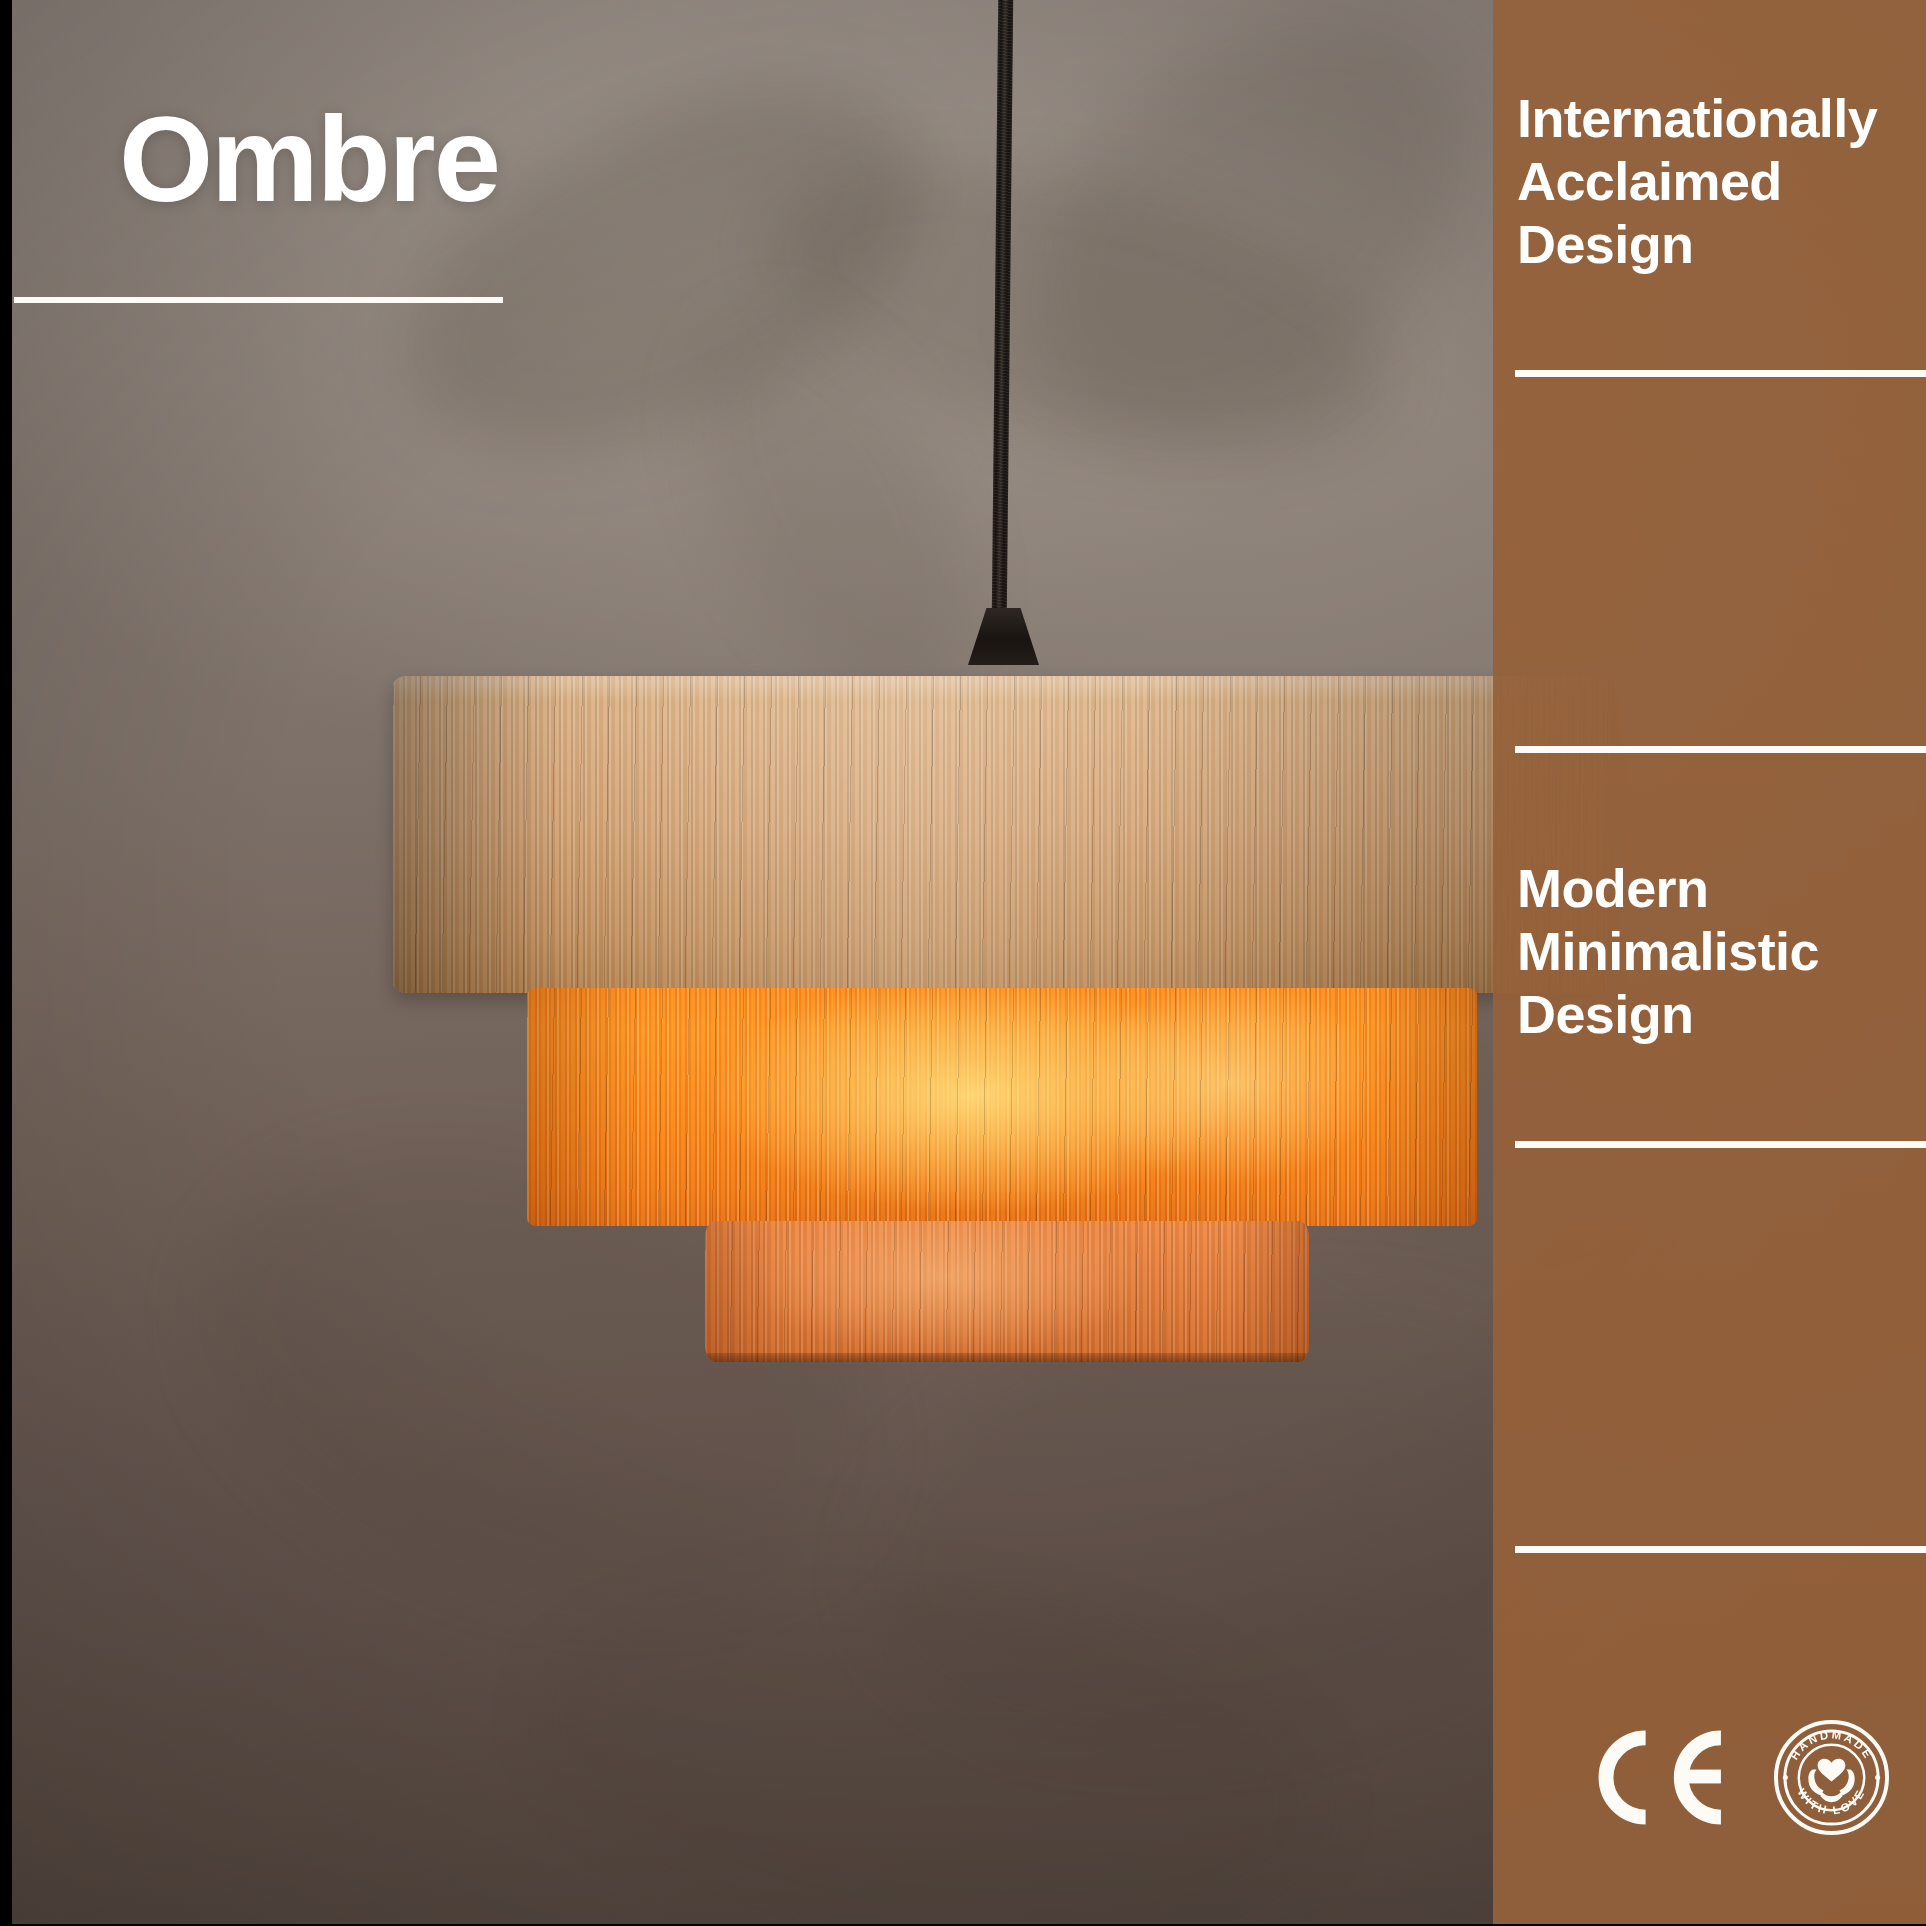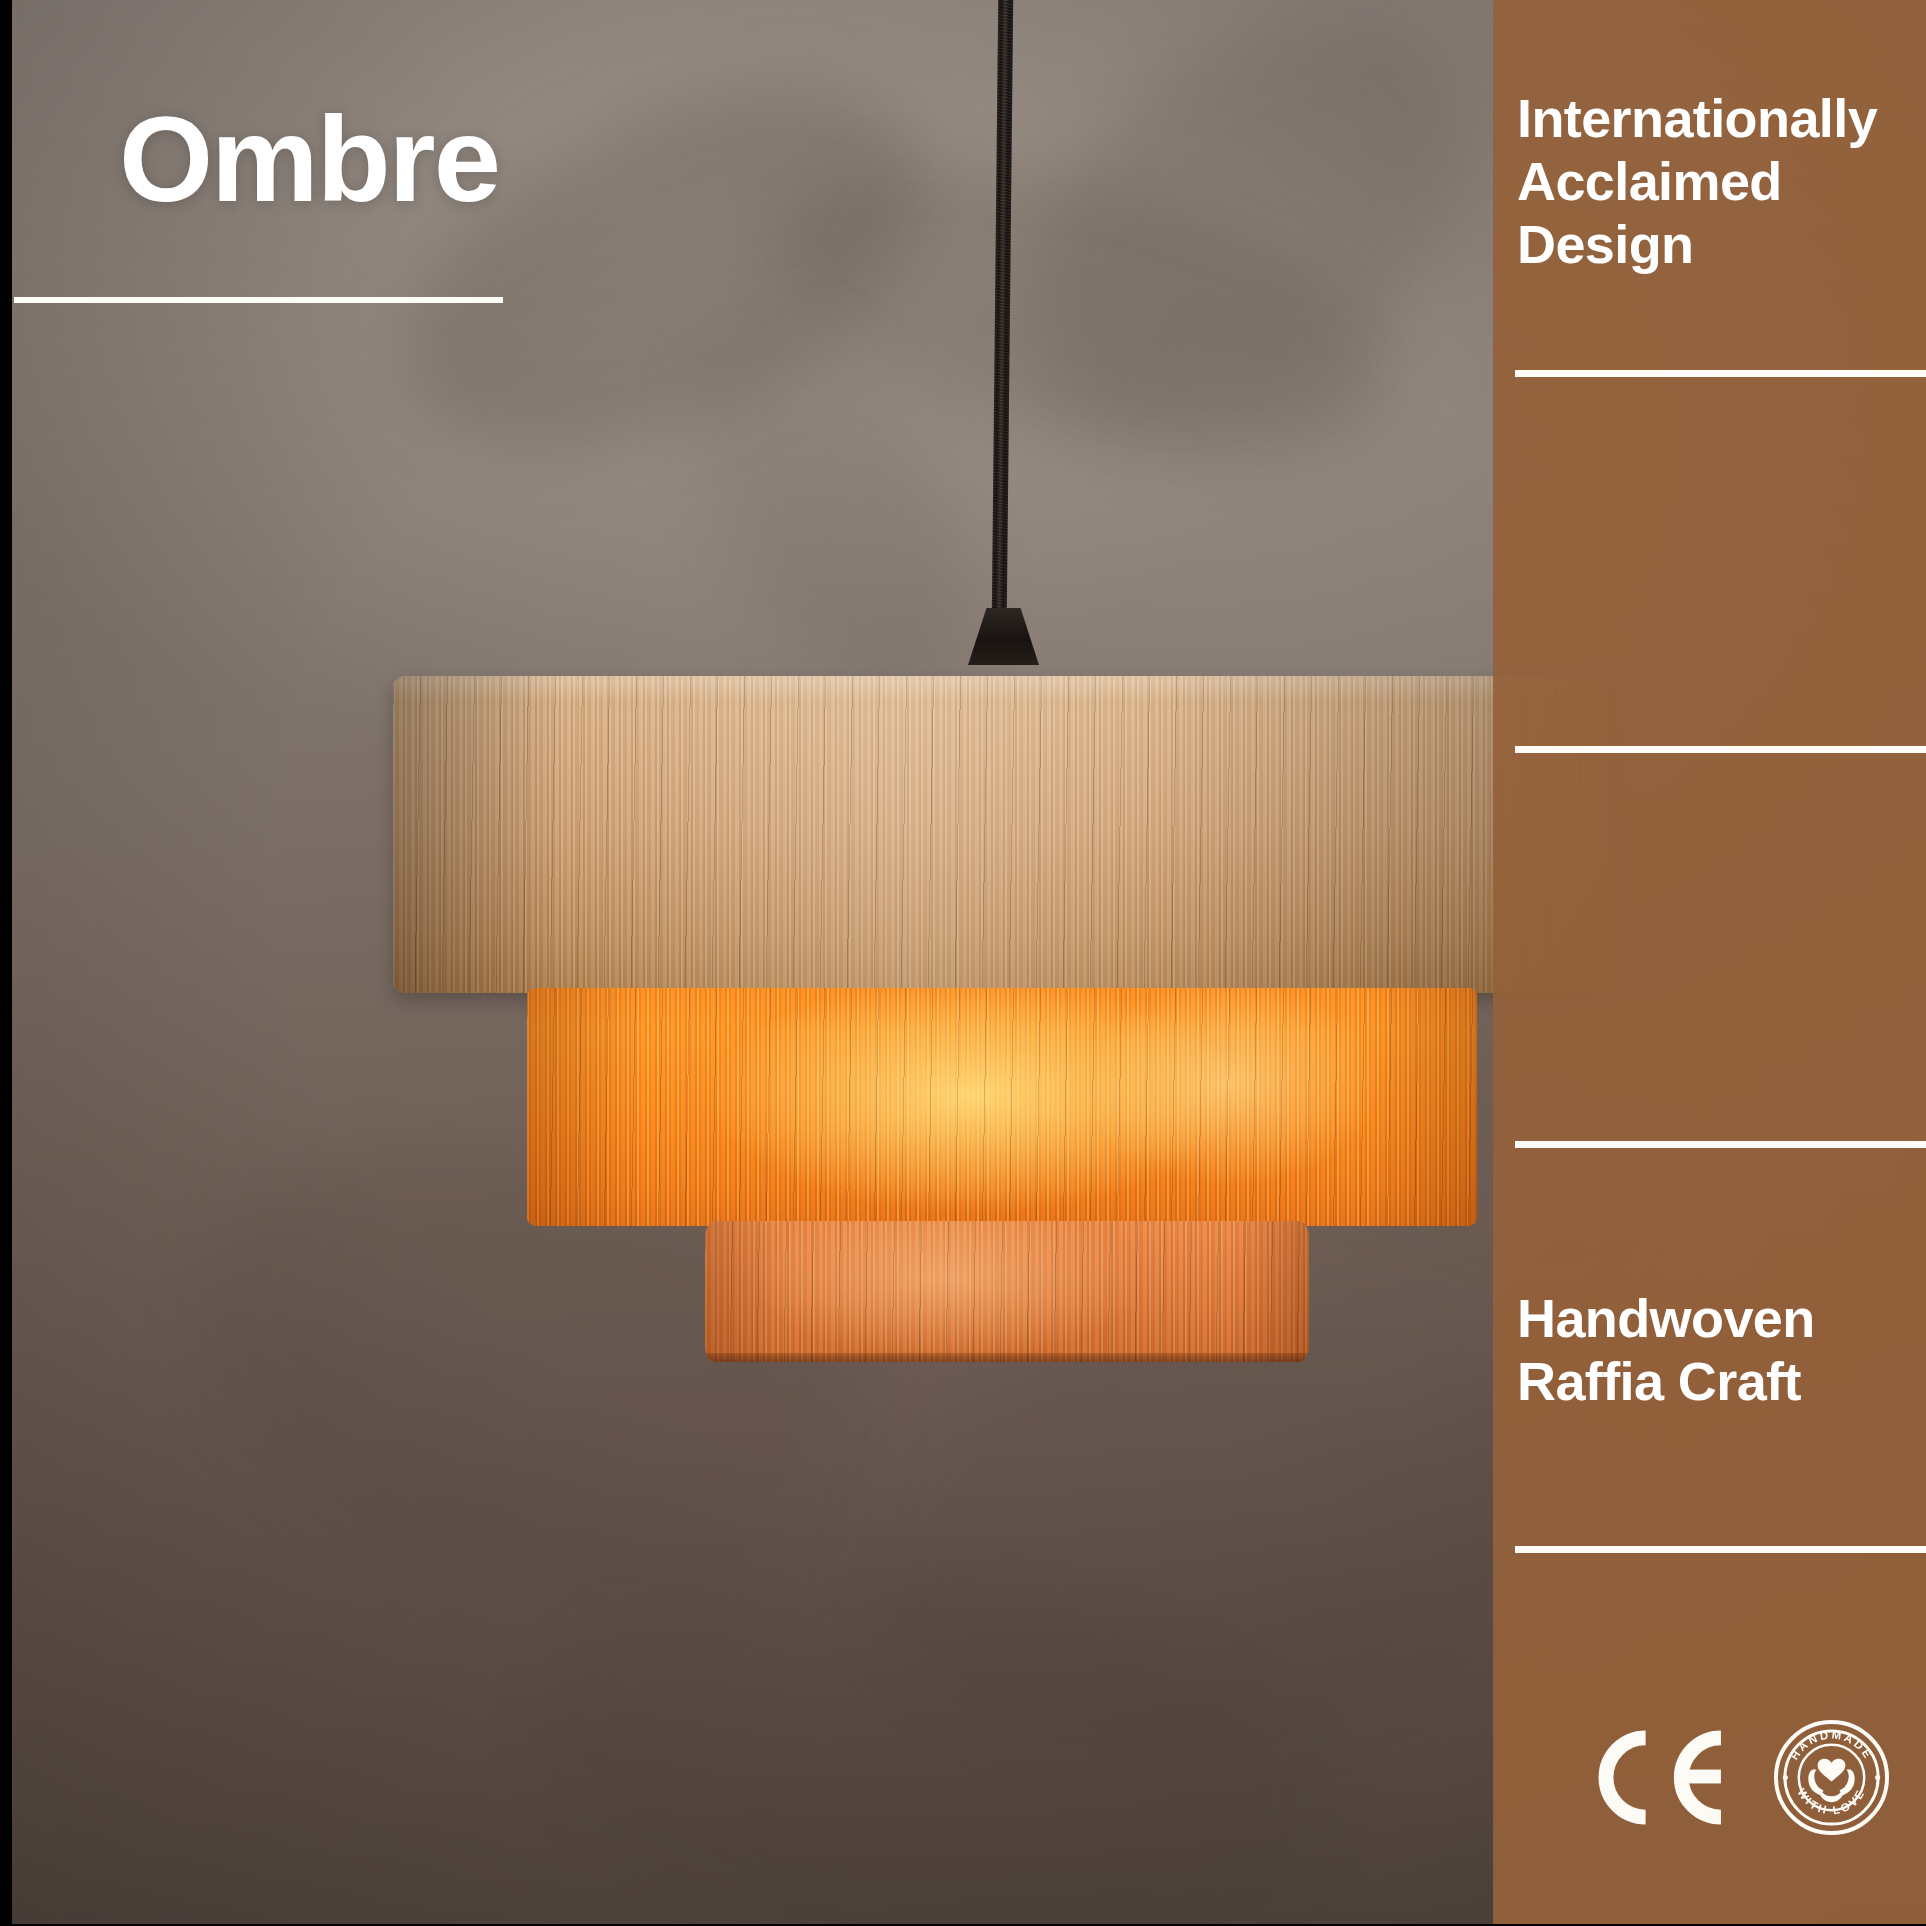--- a/index.html
+++ b/index.html
@@ -215,24 +215,24 @@
   <div class="panel translucent">
     <div class="panel-inner">
 
       <div class="feat" style="top:87px;">Internationally Acclaimed Design</div>
 
       <div class="divider" style="top:370px;"></div>
 
 
       <div class="divider" style="top:746px;"></div>
 
+      <div class="feat" style="top:857px;">Modern Minimalistic Design</div>
 
       <div class="divider" style="top:1141px;"></div>
 
-      <div class="feat" style="top:1287px;">Handwoven Raffia Craft</div>
 
       <div class="divider" style="top:1546px;"></div>
 
     </div>
   </div>
 
   <div class="badges">
 
     <svg class="ce" width="149" height="107" viewBox="0 0 150 108">
       <path d="M62 14 A40 40 0 1 0 62 94" fill="none" stroke="#fdfbf6" stroke-width="15"></path>

